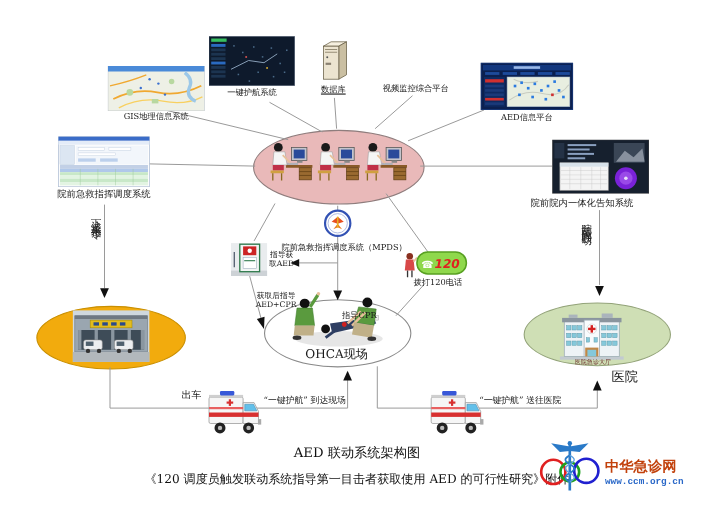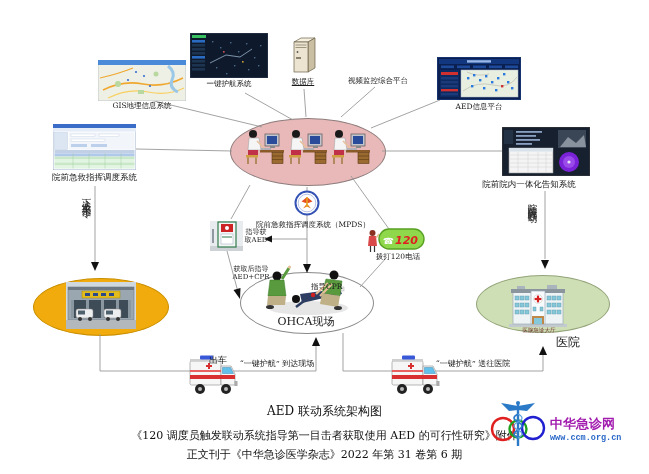--- a/index.html
+++ b/index.html
@@ -5,21 +5,21 @@
   html,body{margin:0;padding:0;background:#fff;}
   #canvas{position:relative;width:649px;height:474px;background:#ffffff;overflow:hidden;
           font-family:"DejaVu Serif", serif;}
   .ellipse{position:absolute;border-radius:50%;z-index:1;}
   #lines{position:absolute;left:0;top:0;z-index:2;}
   .node{position:absolute;z-index:3;}
   .lbl{position:absolute;z-index:4;text-align:center;color:#1a1a1a;line-height:1.18;white-space:nowrap;}
   .vtext{position:absolute;z-index:4;writing-mode:vertical-rl;text-orientation:upright;
          color:#222;font-size:9.5px;letter-spacing:2px;line-height:1;}
   .cap{position:absolute;left:0;width:649px;text-align:center;color:#111;white-space:nowrap;z-index:3;}
-  .logo-name{position:absolute;z-index:5;font-family:"DejaVu Sans",sans-serif;font-weight:bold;color:#a21caf;font-size:13px;}
+  .logo-name{position:absolute;z-index:5;font-family:"DejaVu Sans",sans-serif;font-weight:bold;color:#c2410c;font-size:13px;}
   .logo-url{position:absolute;z-index:5;font-family:Liberation Mono, monospace;font-weight:bold;color:#2a68c8;font-size:8.5px;}
   svg{display:block;}
 </style>
 </head>
 <body>
 
 <div id="canvas">
 
   <div class="ellipse" style="left:33px;top:278px;width:134px;height:56px;background:#f2ab0d;border:1px solid #c98f00;"></div>
   <div class="ellipse" style="left:476px;top:275px;width:132px;height:56px;background:#cfdfb5;border:1px solid #93a379;"></div>
@@ -423,27 +423,26 @@
       <rect x="2" y="23" width="45" height="4" fill="#d83030"></rect>
       <rect x="20" y="11" width="2" height="6" fill="#d83030"></rect>
         <rect x="18" y="13" width="6" height="2" fill="#d83030"></rect>
       <circle cx="12" cy="37" r="5" fill="#222"></circle>
         <circle cx="12" cy="37" r="2" fill="#bbb"></circle>
       <circle cx="38" cy="37" r="5" fill="#222"></circle>
         <circle cx="38" cy="37" r="2" fill="#bbb"></circle>
       <rect x="46.5" y="29" width="3" height="5" fill="#aaa"></rect>
     </svg>
   </div>
-  <div class="lbl" style="left:160px;top:355px;width:28px;font-size:9px;margin-left:44px;">出车</div>
+  <div class="lbl" style="left:160px;top:355px;width:28px;font-size:9px;">出车</div>
   <div class="lbl" style="left:236px;top:359px;width:82px;font-size:8px;">“一键护航” 到达现场</div>
   <div class="lbl" style="left:432px;top:359px;width:82px;font-size:8px;">“一键护航” 送往医院</div>
 
   <div class="cap" style="top:403px;font-size:12px;">AED 联动系统架构图</div>
   <div class="cap" style="top:428px;font-size:11px;">《120 调度员触发联动系统指导第一目击者获取使用 AED 的可行性研究》附件</div>
-  <div class="cap" style="top:447px;font-size:11px;">正文刊于《中华急诊医学杂志》2022 年第 31 卷第 6 期</div>
 
   <div class="node" style="left:487px;top:399px;z-index:5;">
     <svg width="60" height="50" viewBox="0 0 60 50">
       <circle cx="16" cy="30" r="11" fill="none" stroke="#e02020" stroke-width="2.4"></circle>
       <circle cx="31" cy="30" r="8.5" fill="none" stroke="#20a020" stroke-width="2.4"></circle>
       <circle cx="46" cy="29" r="11" fill="none" stroke="#2020d0" stroke-width="2.4"></circle>
       <g>
         <line x1="31" y1="3" x2="31" y2="47" stroke="#2a7ac8" stroke-width="2.4"></line>
         <polygon points="31,7 14,4 22,12 31,11" fill="#2a7ac8"></polygon>
         <polygon points="31,7 48,4 40,12 31,11" fill="#2a7ac8"></polygon>

